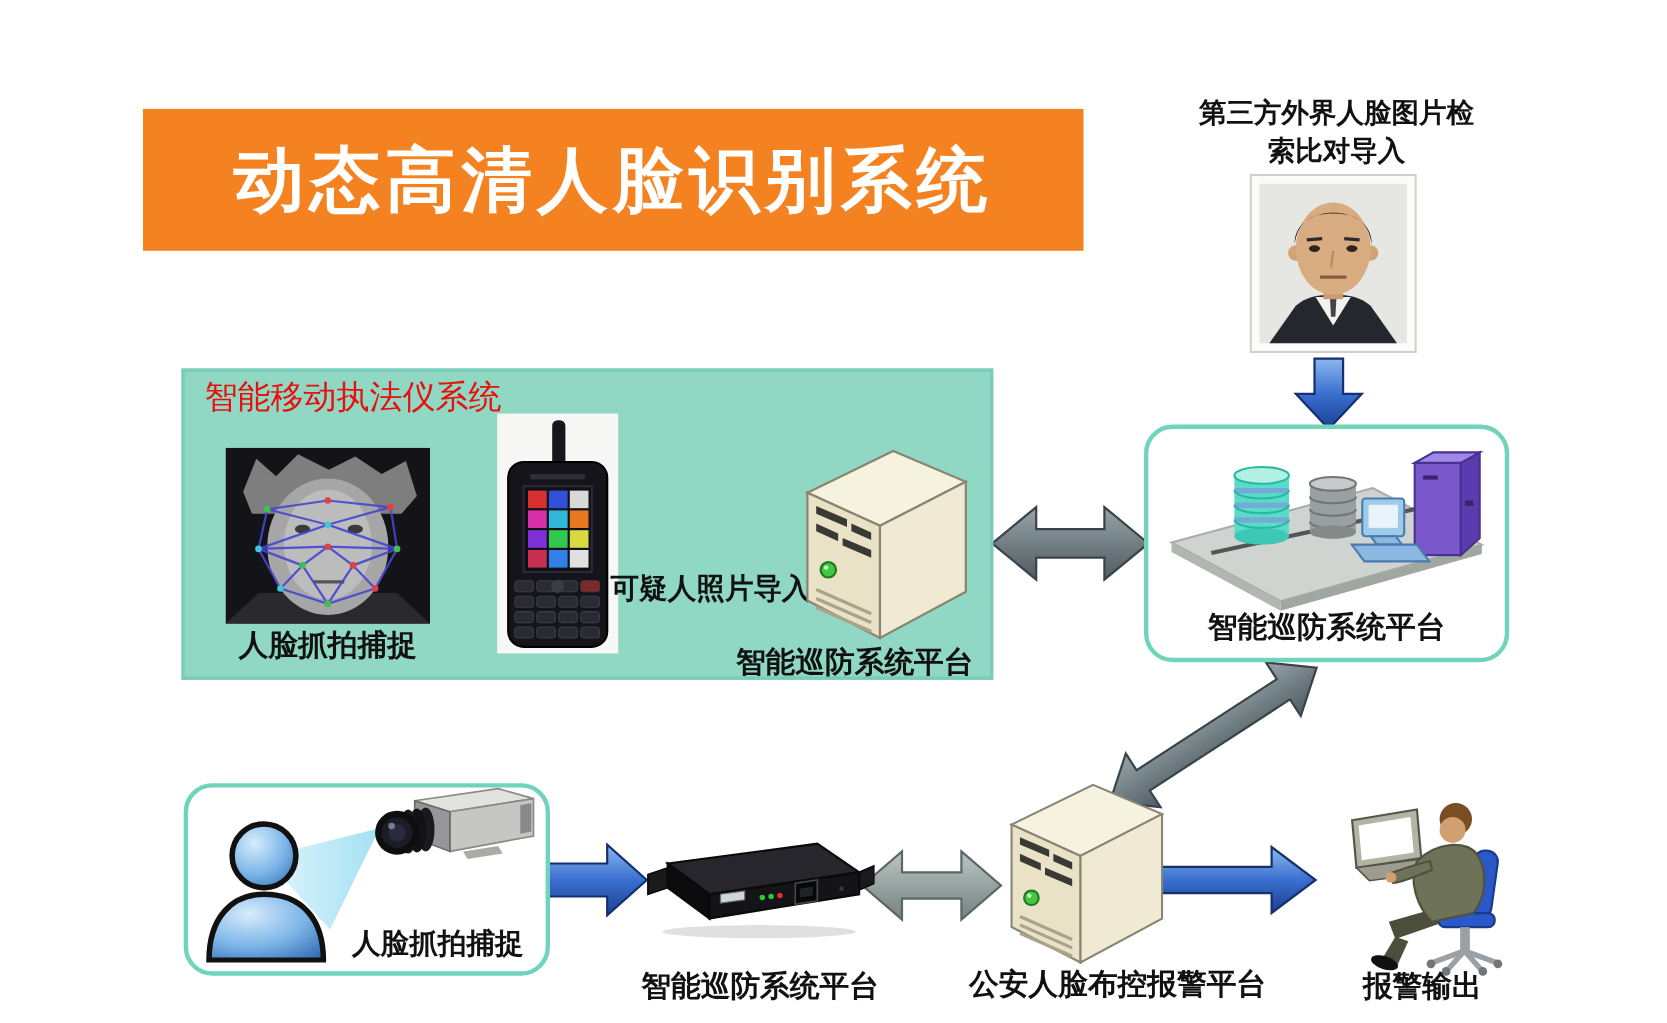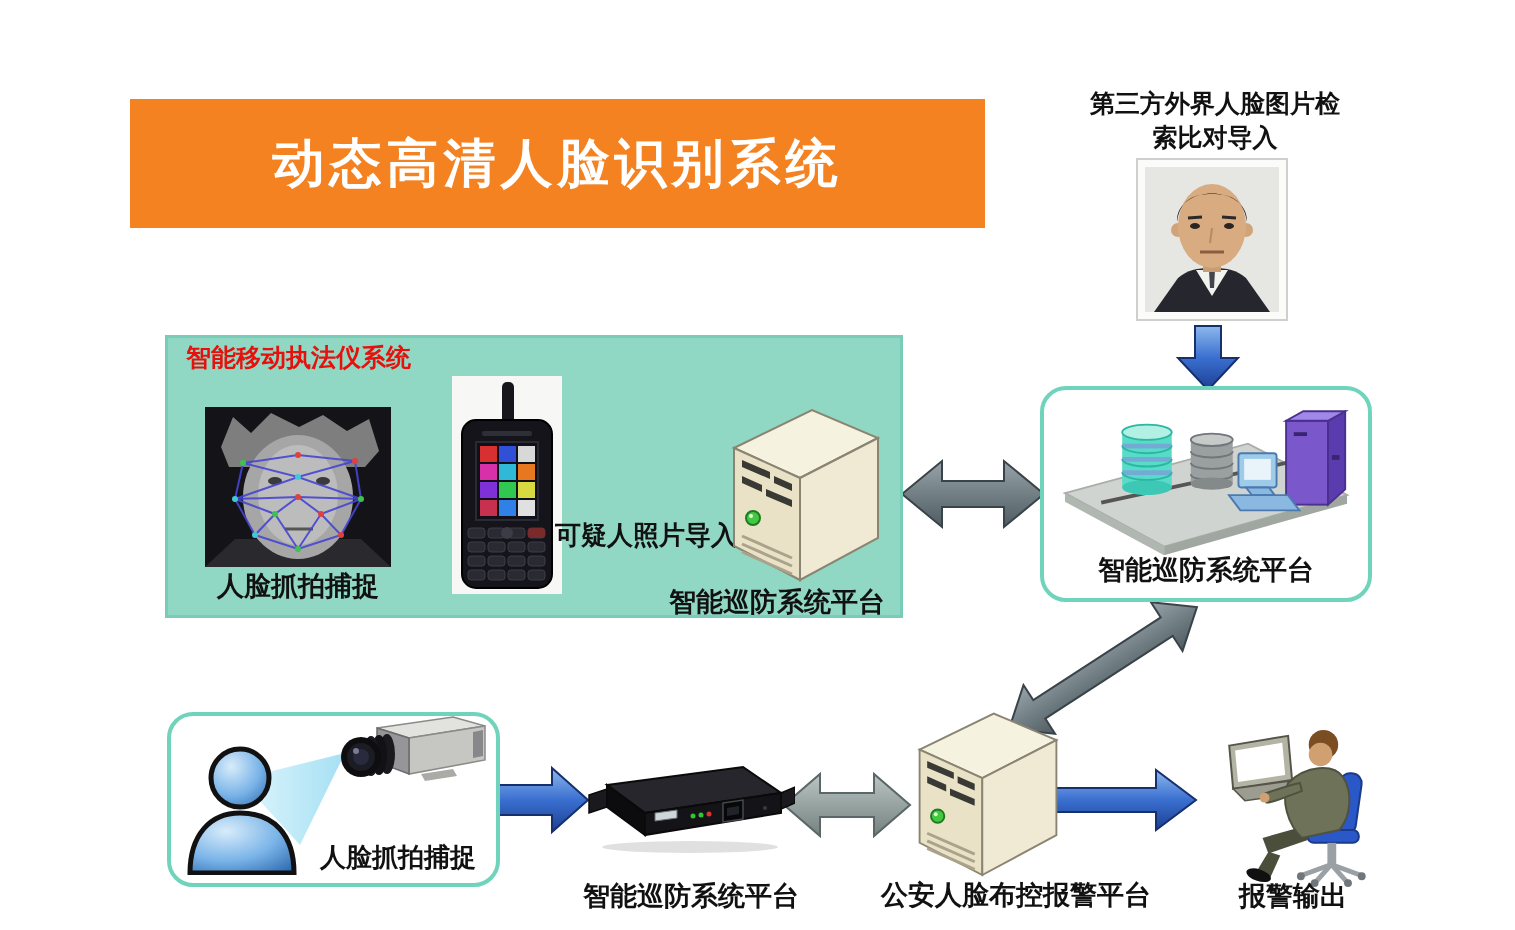--- a/index.html
+++ b/index.html
@@ -7,26 +7,26 @@
     --panel-bg:#90d8c4; --panel-border:#79cdb8; --panel-title:#e8100c;
     --box-border:#70d4bc; --label-text:#111111;
     --blue-arrow:#3a6fd0; --gray-arrow:#75828a;
   }
   html,body{margin:0;padding:0;background:#ffffff;}
   body{font-family:"Liberation Sans","DejaVu Sans",sans-serif;}
   .canvas{position:relative;width:1515px;height:930px;background:#fff;overflow:hidden;}
   .abs{position:absolute;}
   .banner{left:130px;top:99px;width:855px;height:129px;background:var(--banner-bg);
           display:flex;align-items:center;justify-content:center;}
-  .banner-text{color:var(--banner-text);font-size:52px;font-weight:900;letter-spacing:5px;white-space:nowrap;}
+  .banner-text{color:var(--banner-text);font-size:64px;font-weight:900;letter-spacing:5px;white-space:nowrap;}
   .ext-text{left:1045px;top:86px;width:340px;text-align:center;font-size:25px;font-weight:600;
             color:var(--label-text);line-height:34px;}
   .teal-panel{left:165px;top:335px;width:738px;height:283px;background:var(--panel-bg);
               border:3px solid var(--panel-border);box-sizing:border-box;}
-  .panel-title{left:186px;top:341px;font-size:25px;font-weight:700;color:var(--panel-title);white-space:nowrap;}
+  .panel-title{left:186px;top:341px;font-size:30px;font-weight:400;color:var(--panel-title);white-space:nowrap;}
   .round-box{background:#fff;border:4px solid var(--box-border);border-radius:26px;box-sizing:border-box;}
   .compare-box{left:1040px;top:386px;width:332px;height:216px;}
   .capture-box{left:167px;top:712px;width:333px;height:175px;}
   .lbl{font-size:27px;font-weight:600;color:var(--label-text);text-align:center;white-space:nowrap;}
   .white-panel{left:452px;top:376px;width:110px;height:218px;background:#f7f7f5;}
   svg{display:block;}
   .arrow-blue{fill:url(#blueArrowG);stroke:#16306e;stroke-width:2;}
   .arrow-gray{fill:url(#grayArrowG);stroke:#39444a;stroke-width:2;}
   .arrow-gray-light{fill:url(#grayArrowLightG);stroke:#5a6668;stroke-width:2;}
 </style>

